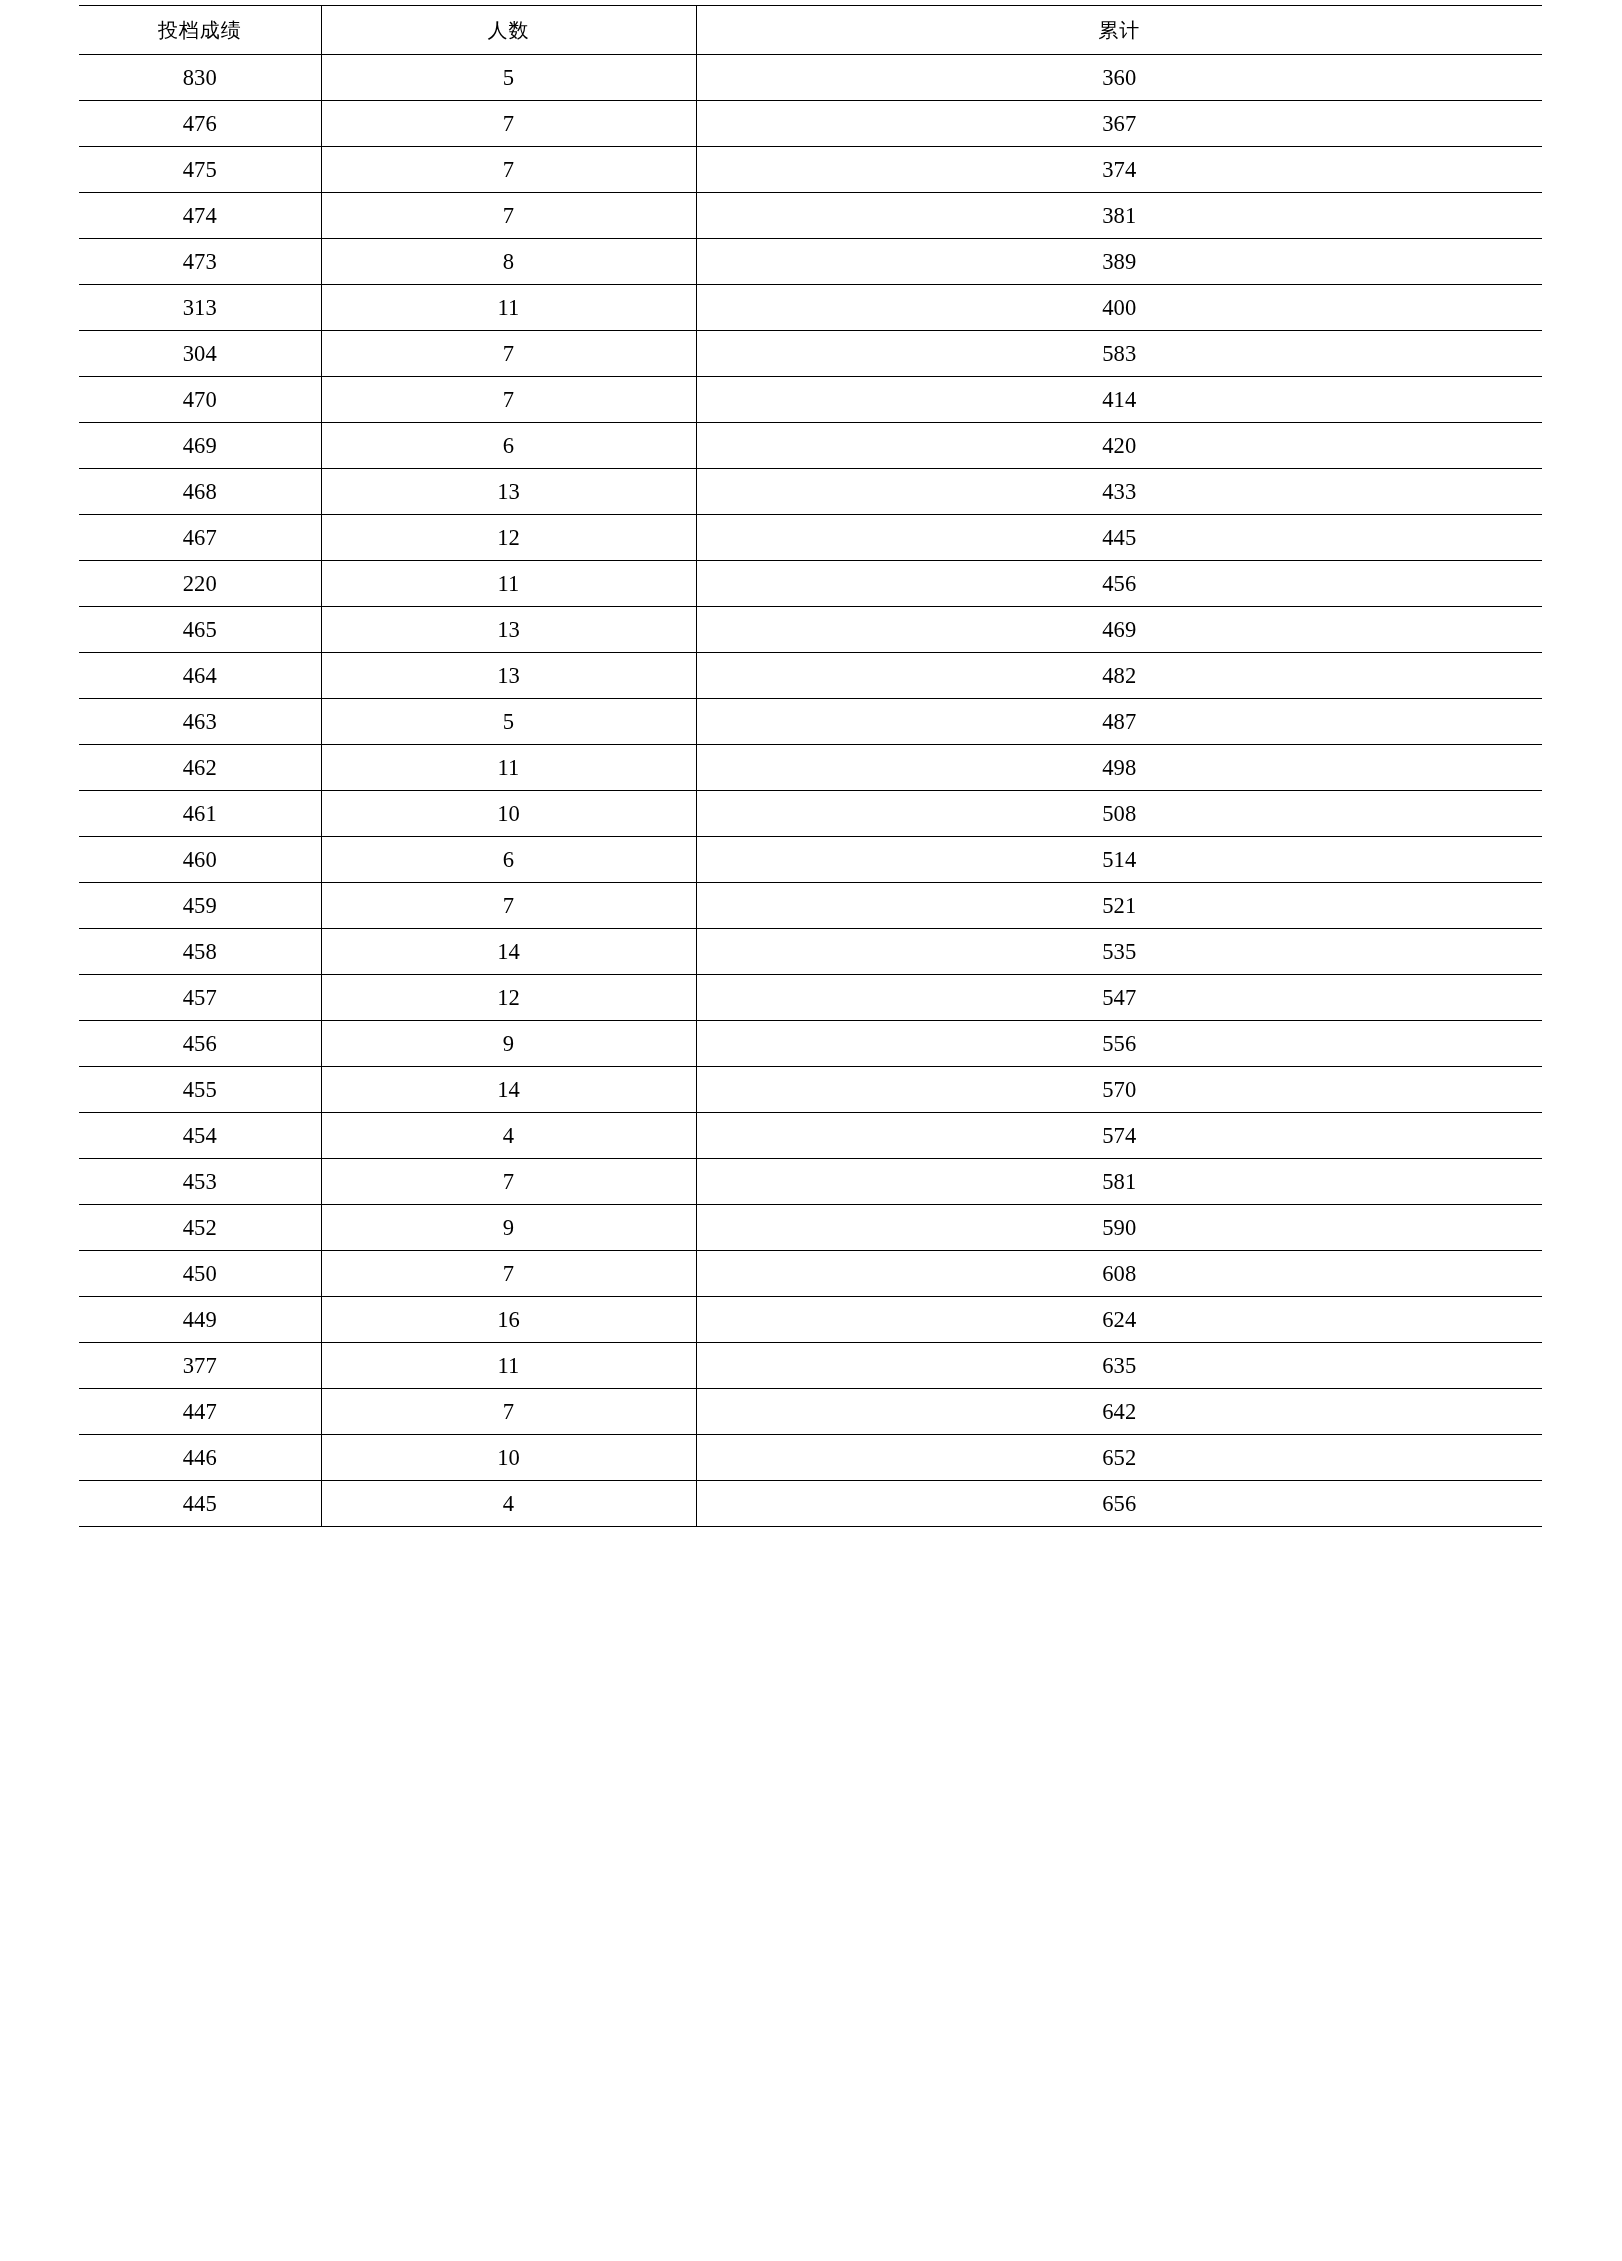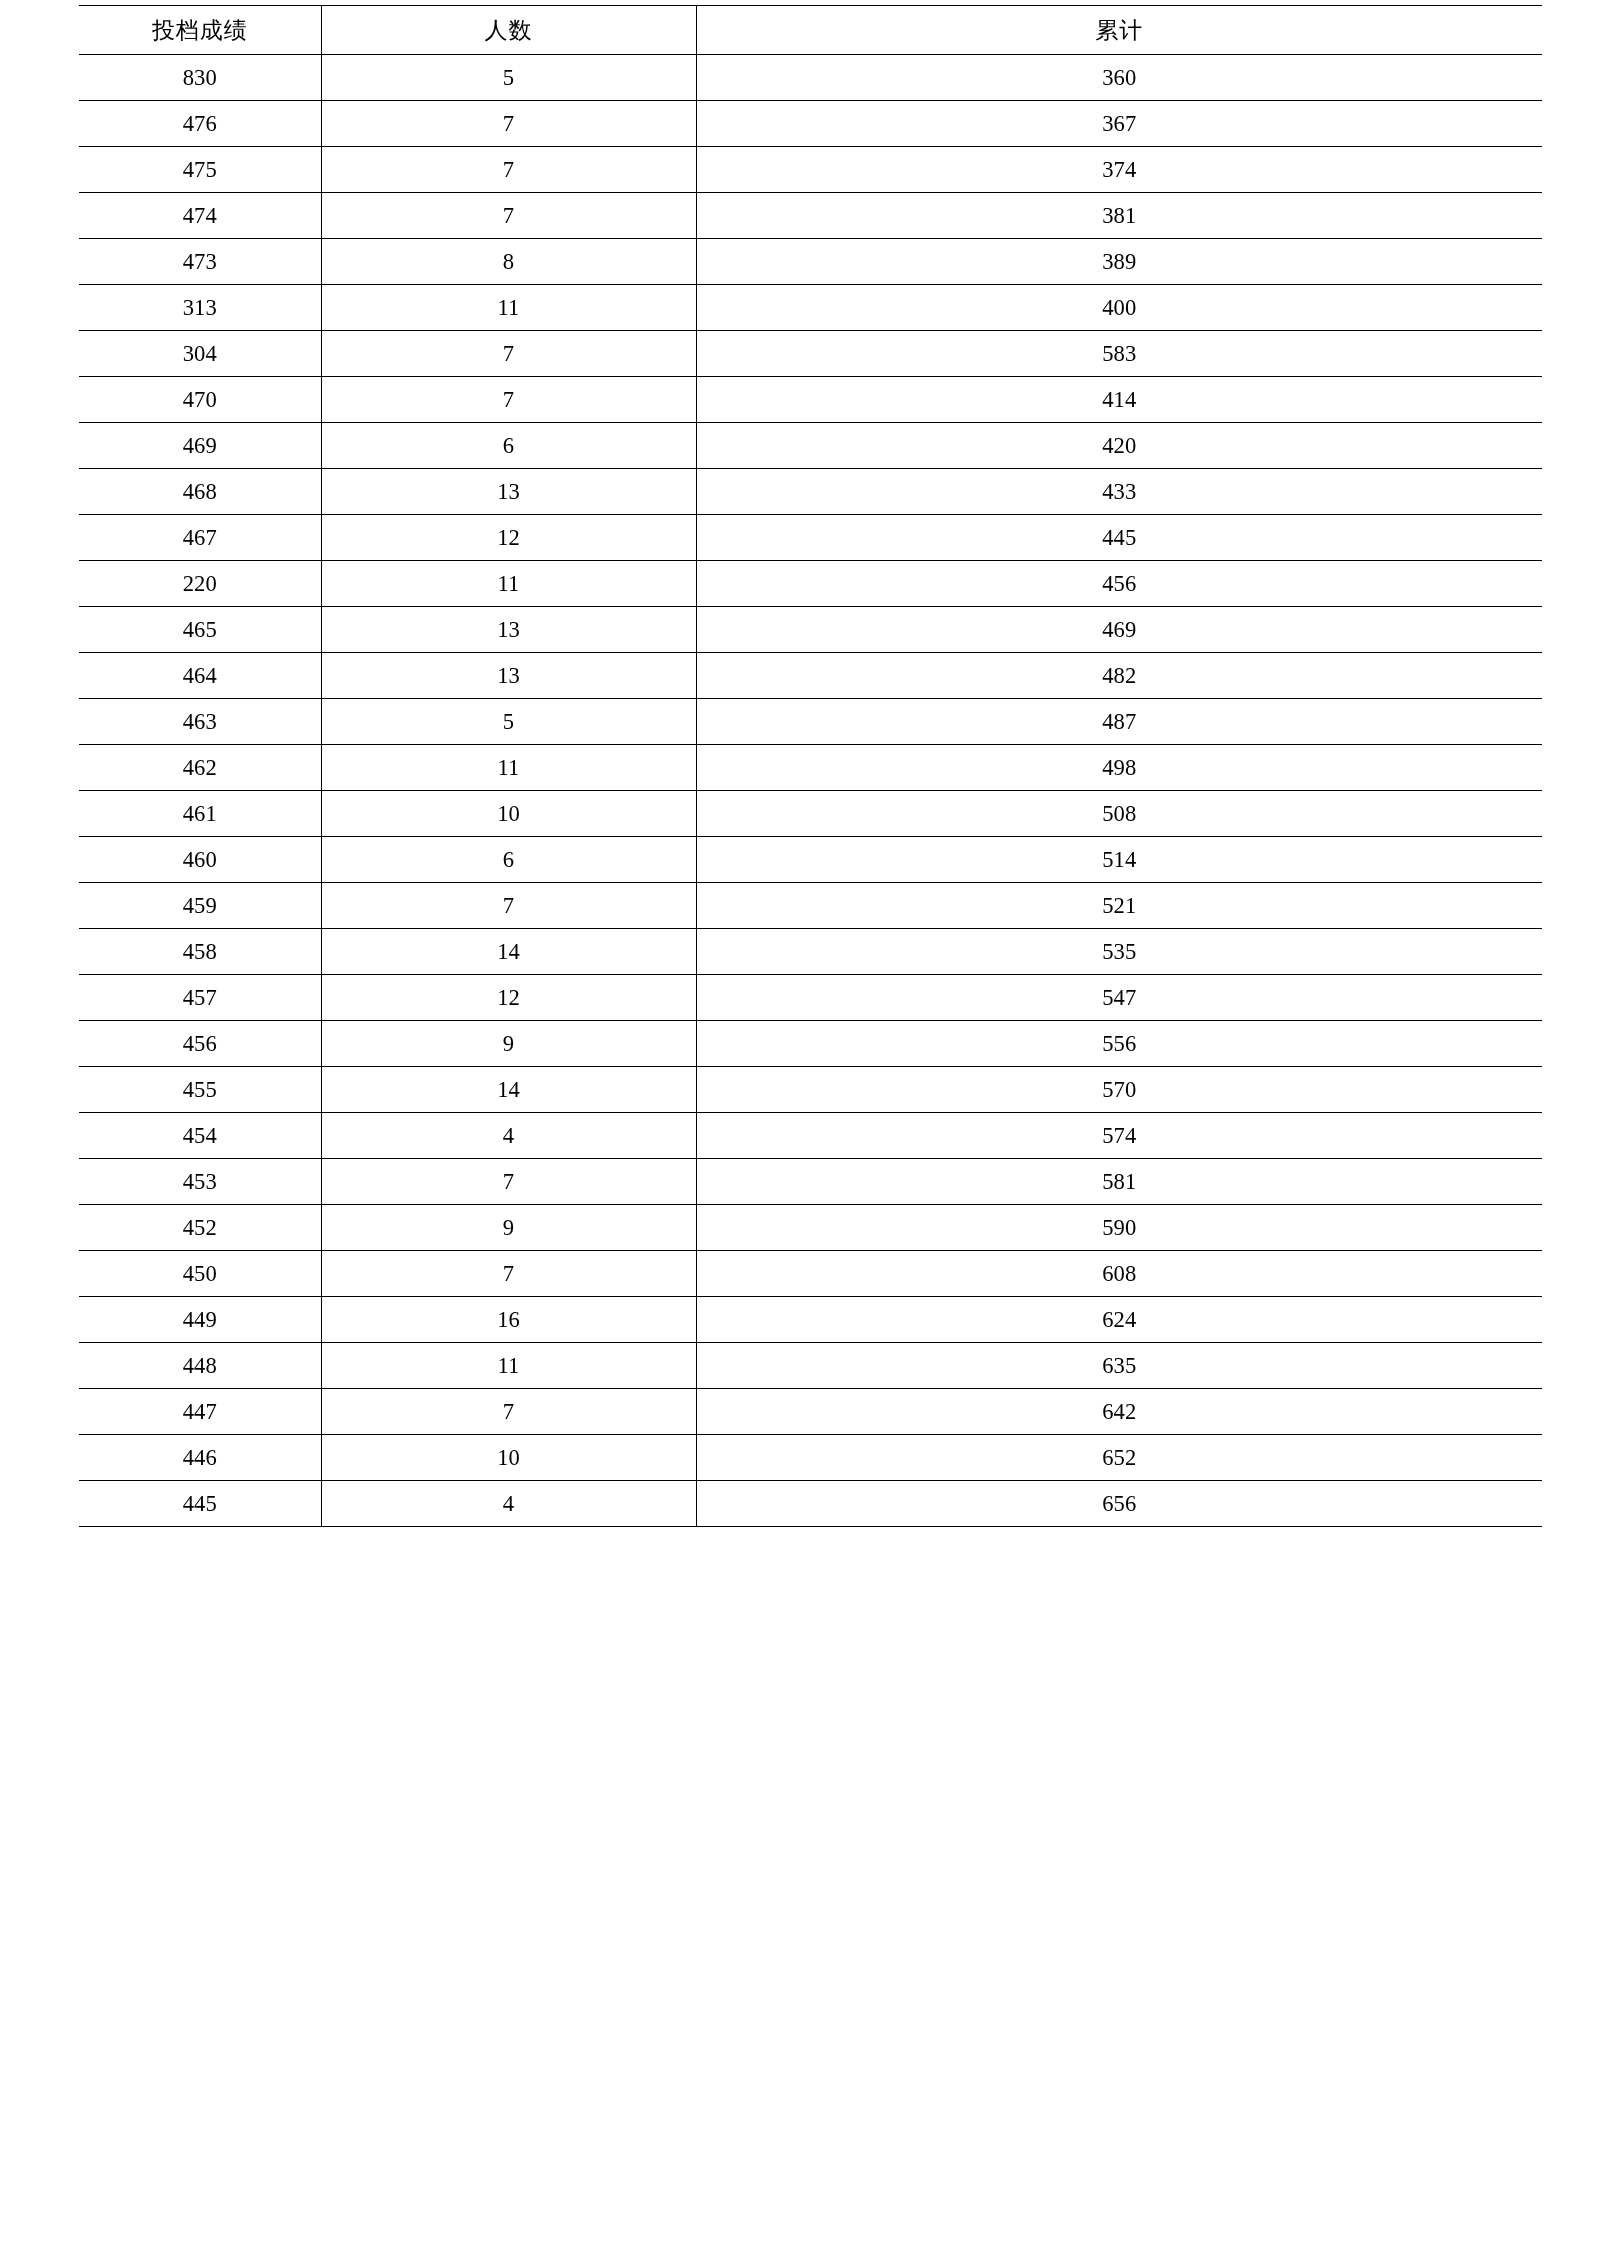--- a/index.html
+++ b/index.html
@@ -44,21 +44,21 @@
     border-right: none;
     text-align: center;
     vertical-align: middle;
     padding: 0;
     height: 45px;
     line-height: 45px;
     font-weight: normal;
   }
   .score-table th {
     font-family: "Liberation Sans", "DejaVu Sans", sans-serif;
-    font-size: 23px;
+    font-size: 20px;
     letter-spacing: 0.9px;
     height: 48px;
     line-height: 48px;
   }
   .score-table td {
     font-size: 22.6px;
   }
   .score-table td.cell-score,
   .score-table td.cell-count,
   .score-table td.cell-cumul {
@@ -221,21 +221,21 @@
           <td class="cell-score">450</td>
           <td class="cell-count">7</td>
           <td class="cell-cumul">608</td>
         </tr>
         <tr>
           <td class="cell-score">449</td>
           <td class="cell-count">16</td>
           <td class="cell-cumul">624</td>
         </tr>
         <tr>
-          <td class="cell-score">448</td>
+          <td class="cell-score">377</td>
           <td class="cell-count">11</td>
           <td class="cell-cumul">635</td>
         </tr>
         <tr>
           <td class="cell-score">447</td>
           <td class="cell-count">7</td>
           <td class="cell-cumul">642</td>
         </tr>
         <tr>
           <td class="cell-score">446</td>

